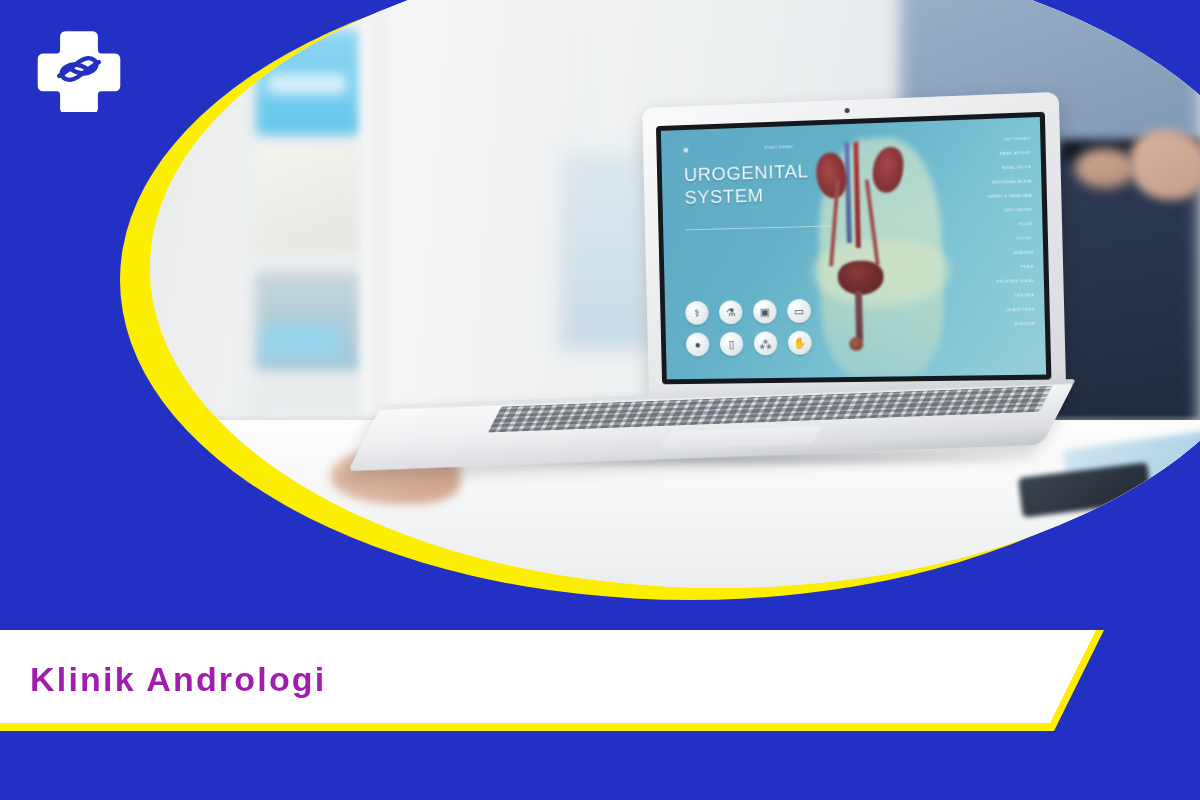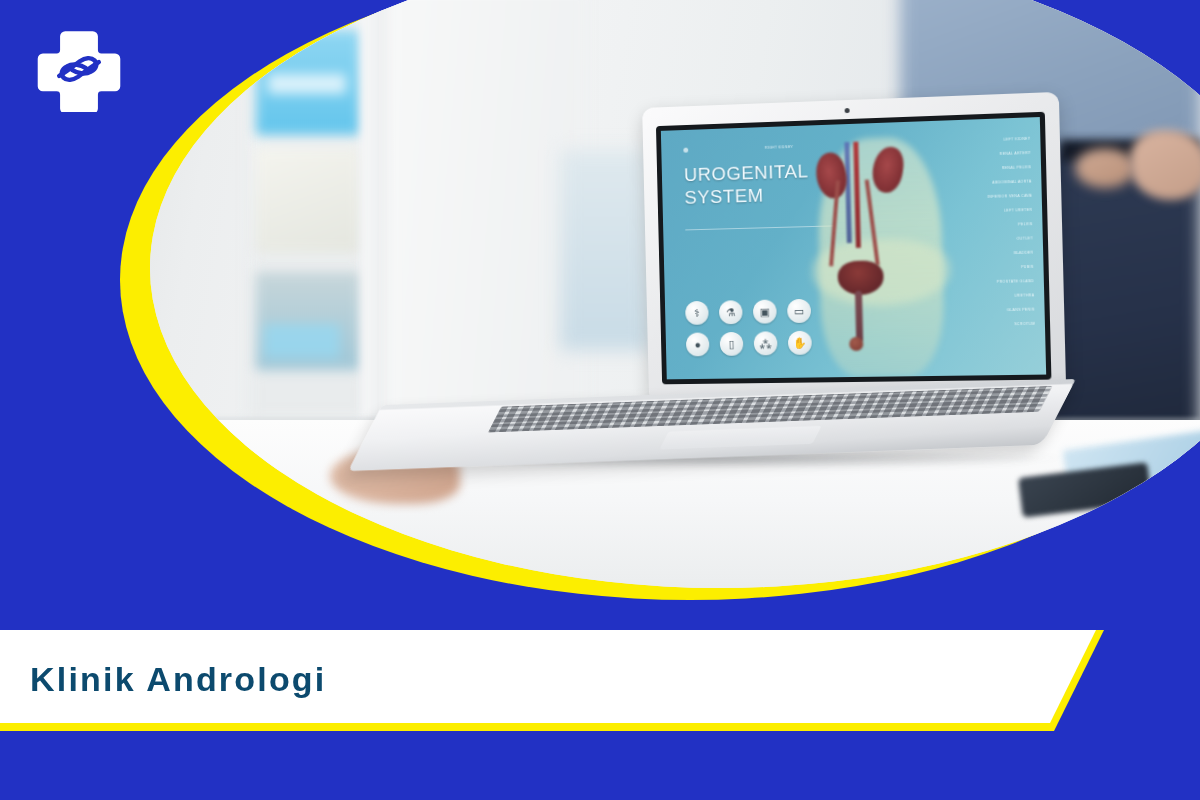--- a/index.html
+++ b/index.html
@@ -315,21 +315,21 @@
   }
   .title-bar-inner {
     position:absolute; left:0; top:0;
     width:1096px; height:93px;
     background:#FFFFFF;
     clip-path:polygon(0 0, 1096px 0, 1050px 93px, 0 93px);
   }
   .title-text {
     position:absolute; left:30px; top:30px;
     font-size:34px; font-weight:700; letter-spacing:2.2px;
-    color:#0c4a6e;
+    color:#a21caf;
     font-family:"Liberation Sans", sans-serif;
     white-space:nowrap;
   }
 </style>
 </head>
 <body>
 
 <div id="banner">
 
   <div class="arc-yellow"></div>

